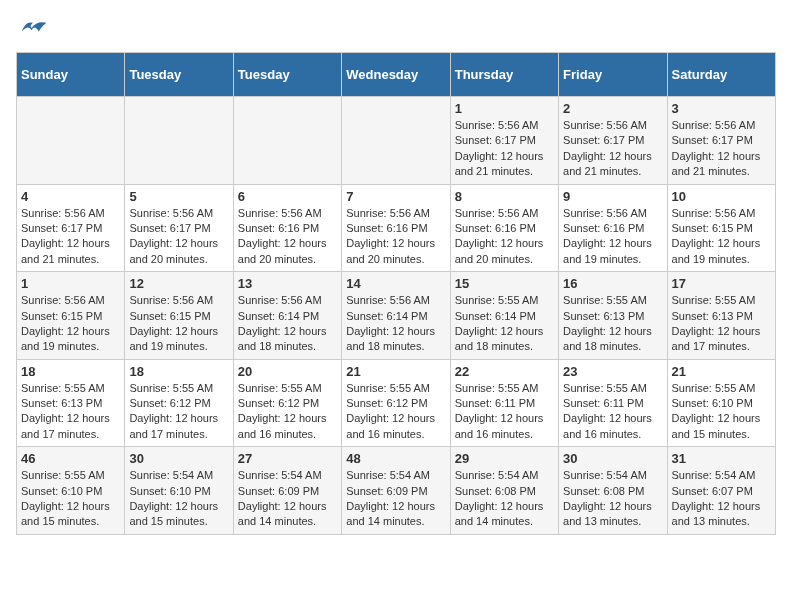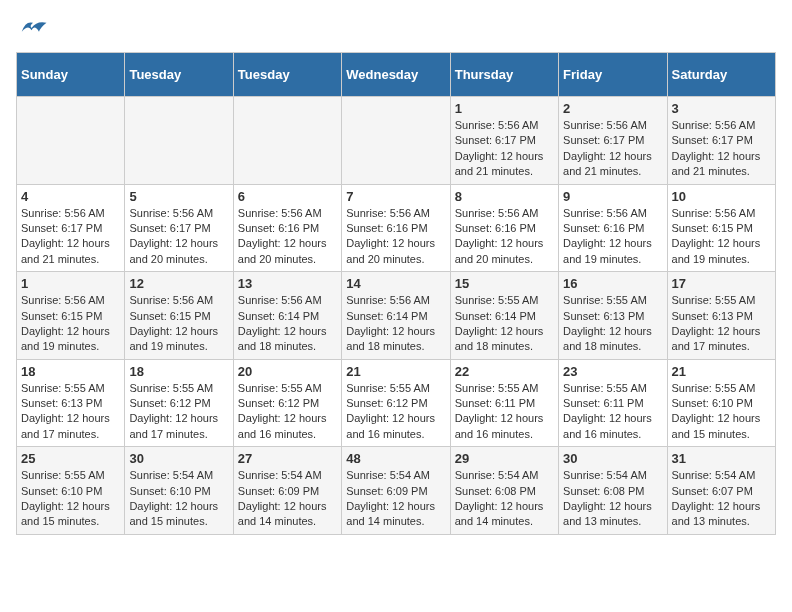--- a/index.html
+++ b/index.html
@@ -300,21 +300,21 @@
         <td>
           <span class="day-number">21</span>
           <div class="day-info">Sunrise: 5:55 AM
 Sunset: 6:10 PM
 Daylight: 12 hours
 and 15 minutes.</div>
         </td>
       </tr>
       <tr>
         <td>
-          <span class="day-number">25</span>
+          <span class="day-number">46</span>
           <div class="day-info">Sunrise: 5:55 AM
 Sunset: 6:10 PM
 Daylight: 12 hours
 and 15 minutes.</div>
         </td>
         <td>
           <span class="day-number">30</span>
           <div class="day-info">Sunrise: 5:54 AM
 Sunset: 6:10 PM
 Daylight: 12 hours

